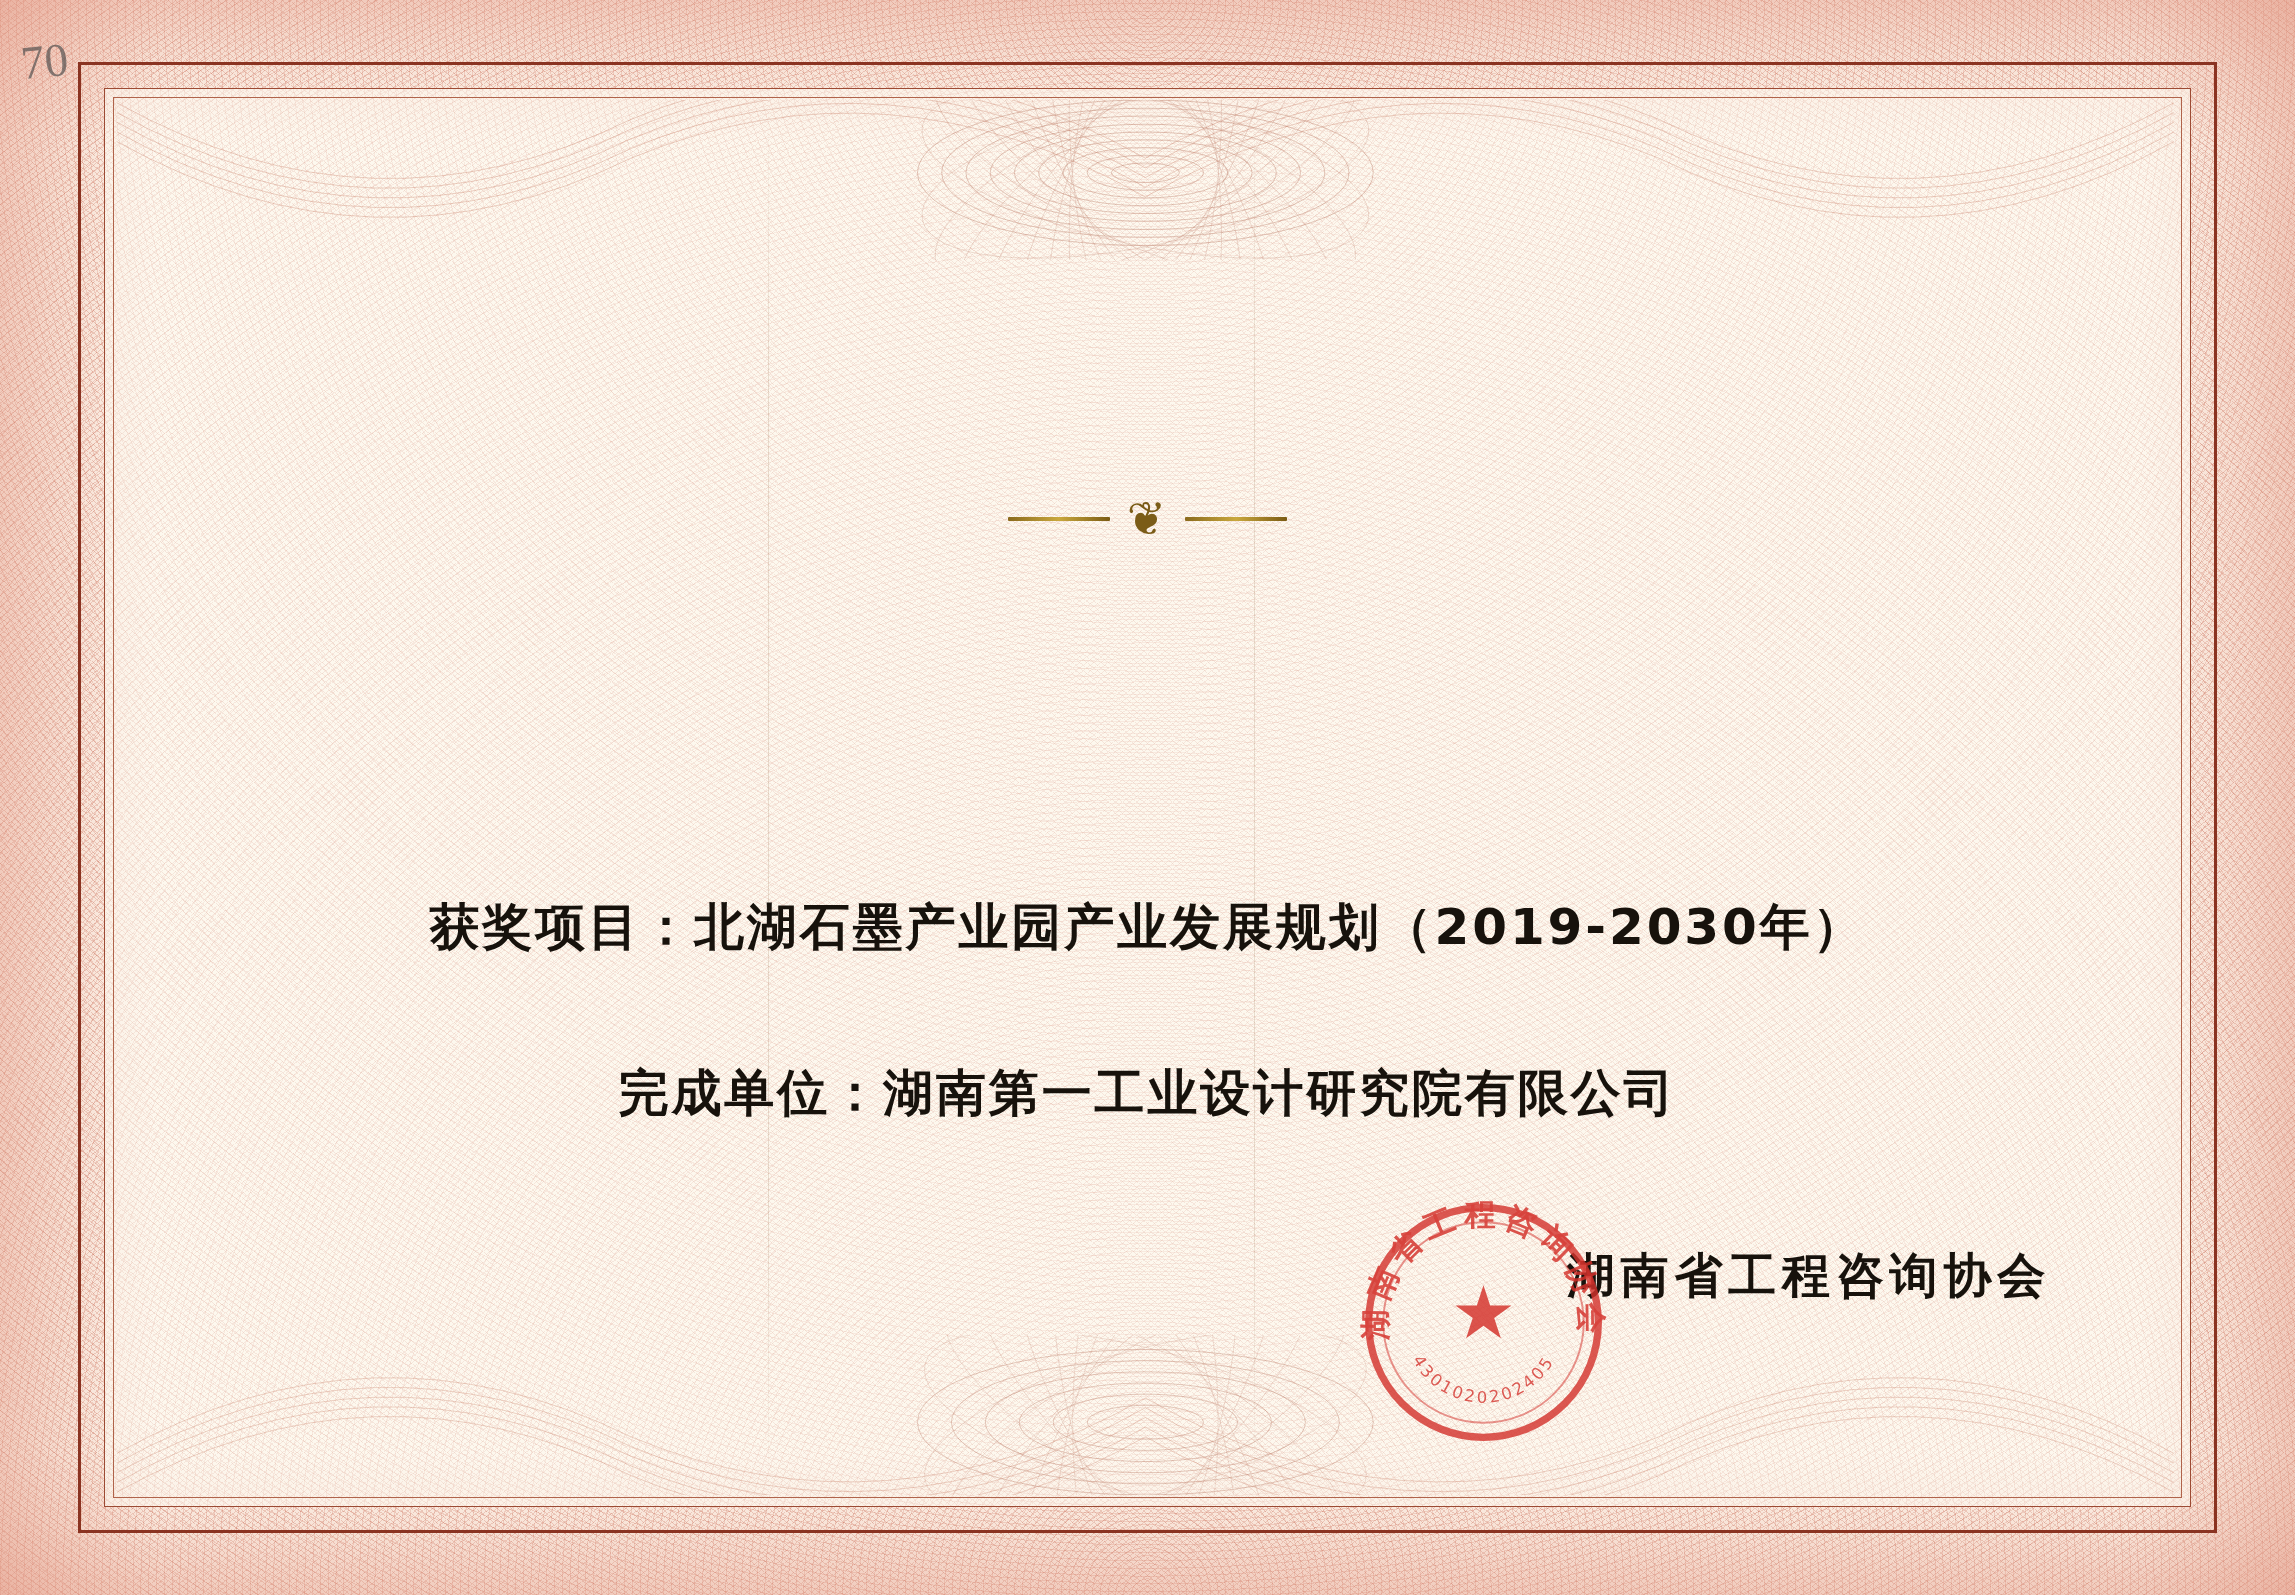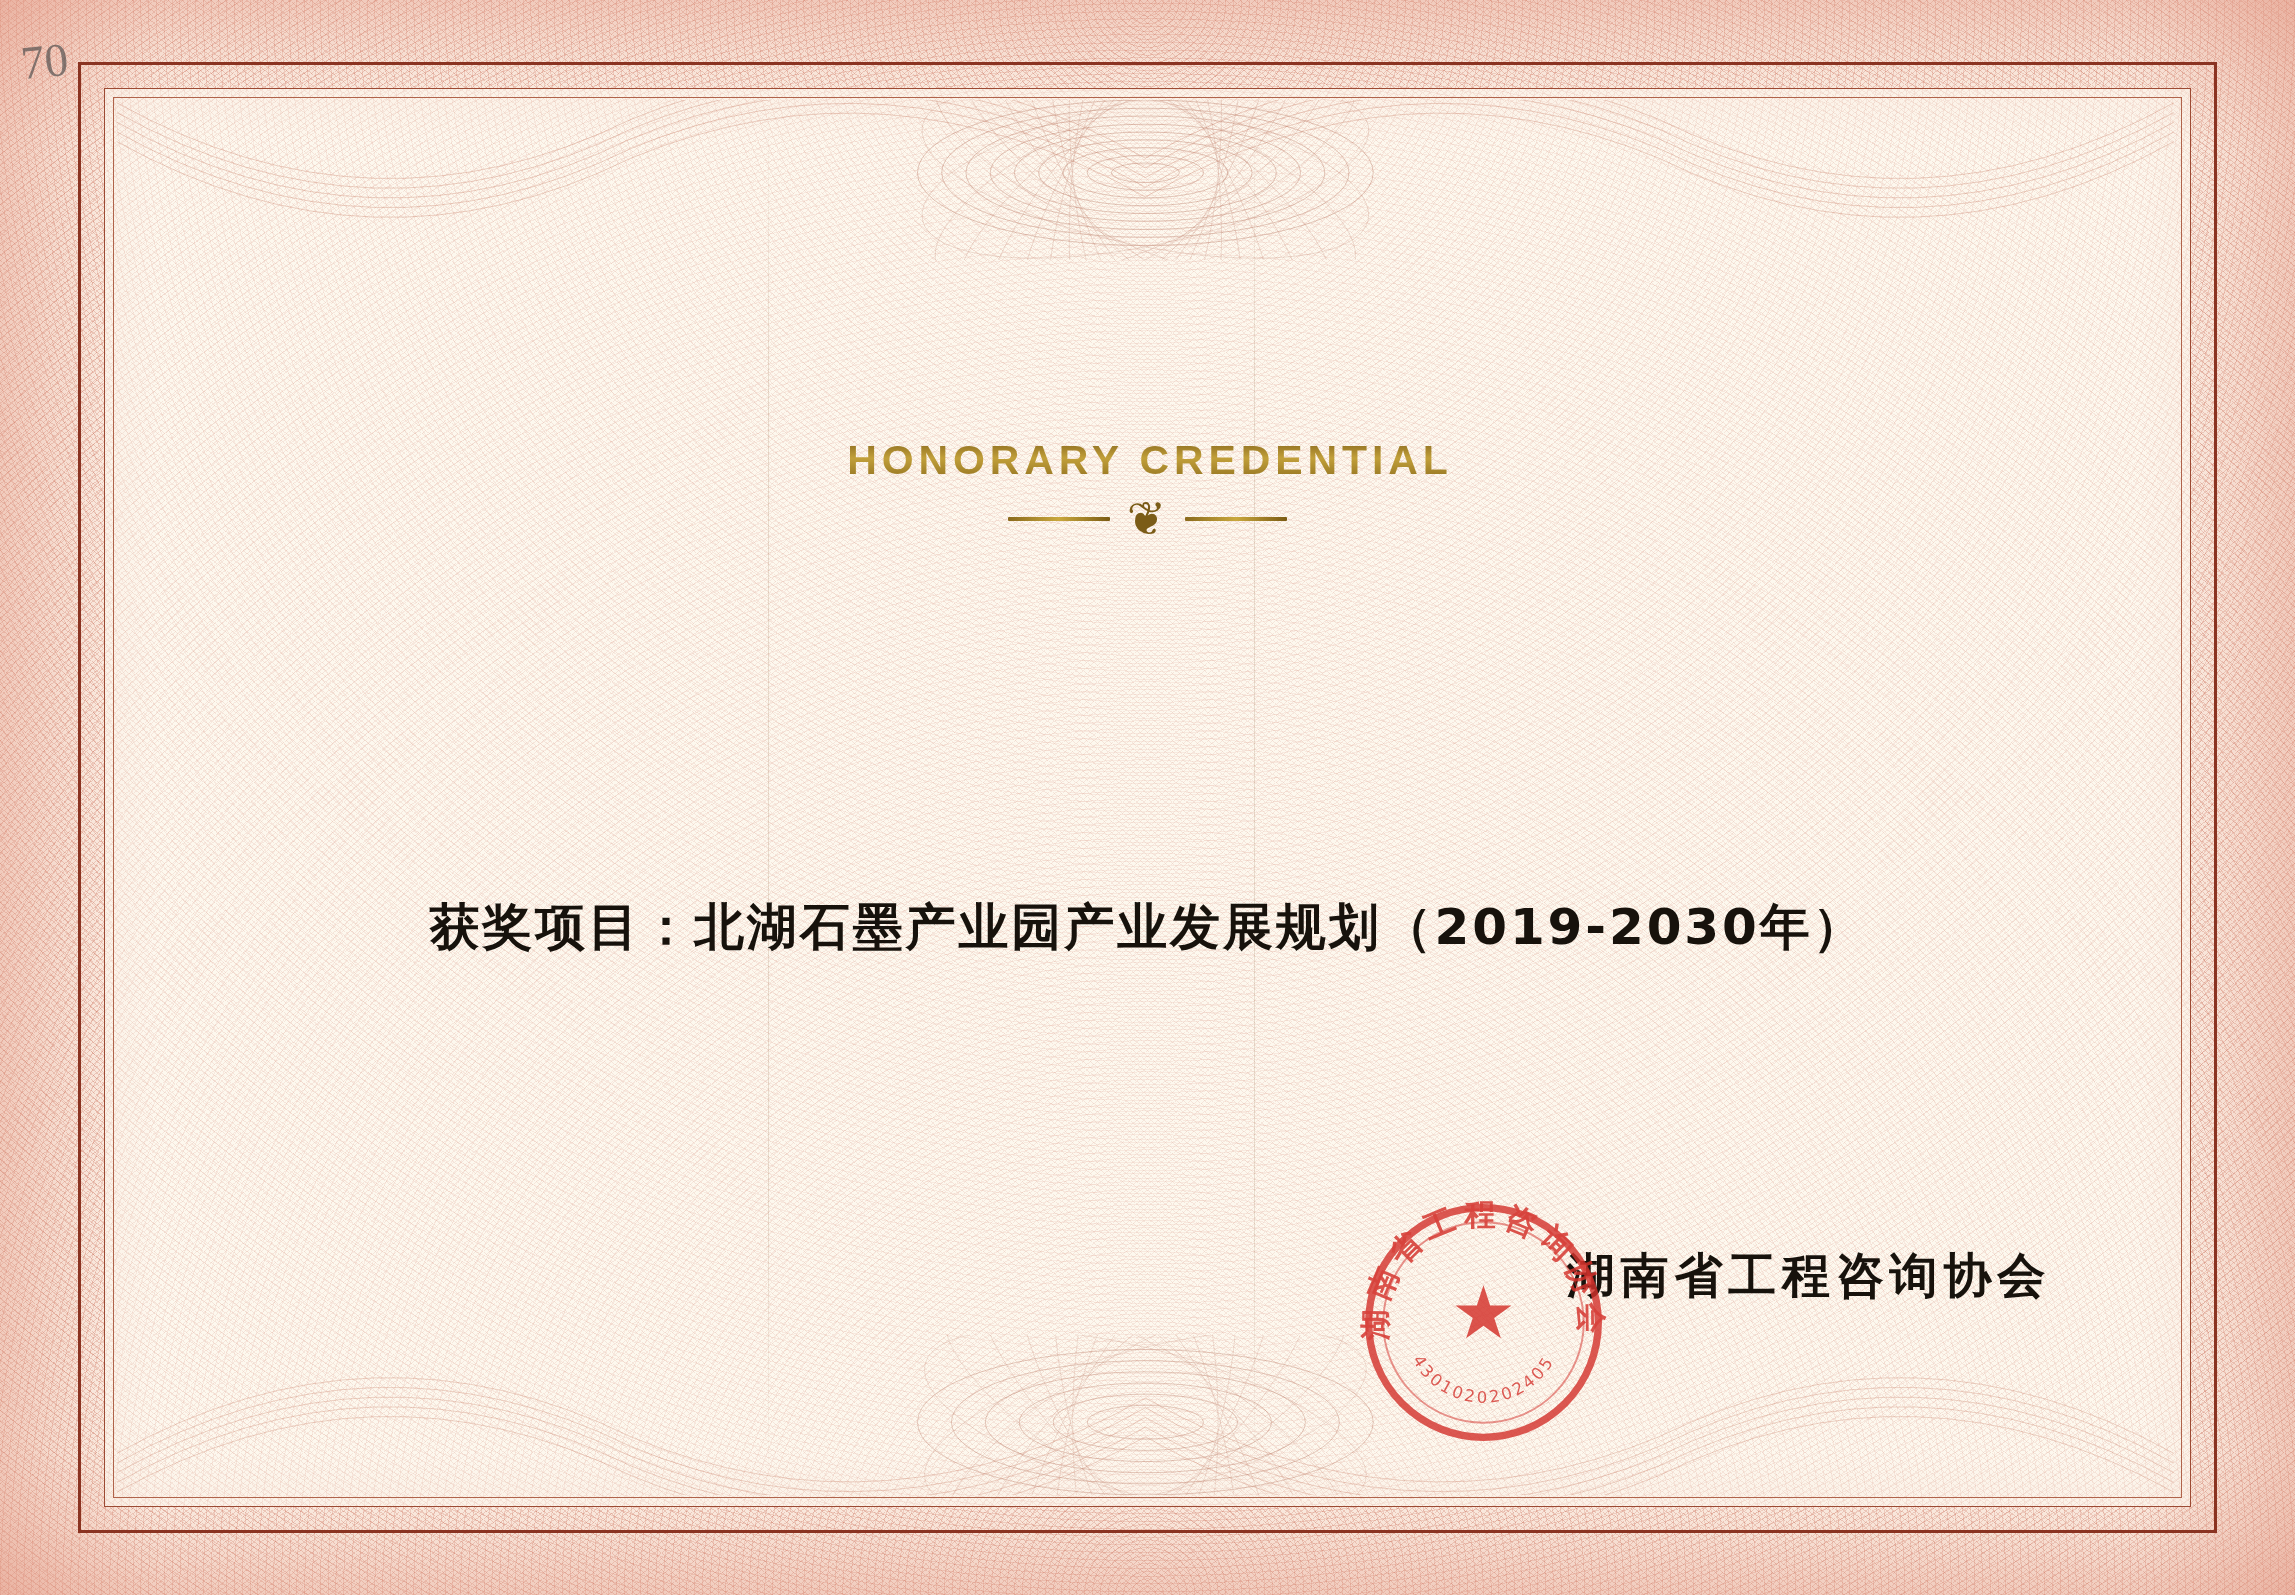--- a/index.html
+++ b/index.html
@@ -334,29 +334,29 @@
         <ellipse rx="470" ry="150" transform="rotate(165)"></ellipse>
       </g>
     </g>
   </svg>
 
   <div class="fold" style="left:768px"></div>
   <div class="fold" style="left:1254px"></div>
 
   <div class="content">
 
-    <div class="title-en">HONORARY CREDENTIAL</div>
 
     <div class="divider">
       <span class="bar"></span>
       <span class="orn">❦</span>
       <span class="bar"></span>
     </div>
 
     <div class="line-project">获奖项目：北湖石墨产业园产业发展规划（2019-2030年）</div>
+    <div class="line-unit">完成单位：湖南第一工业设计研究院有限公司</div>
 
     <div class="signature">
       <div class="org">湖南省工程咨询协会</div>
     </div>
 
     <svg class="seal" viewBox="0 0 520 520">
       <defs>
         <path id="sealArcTop" d="M 60 260 A 200 200 0 0 1 460 260"></path>
         <path id="sealArcBottom" d="M 95 260 A 165 165 0 0 0 425 260"></path>
       </defs>

